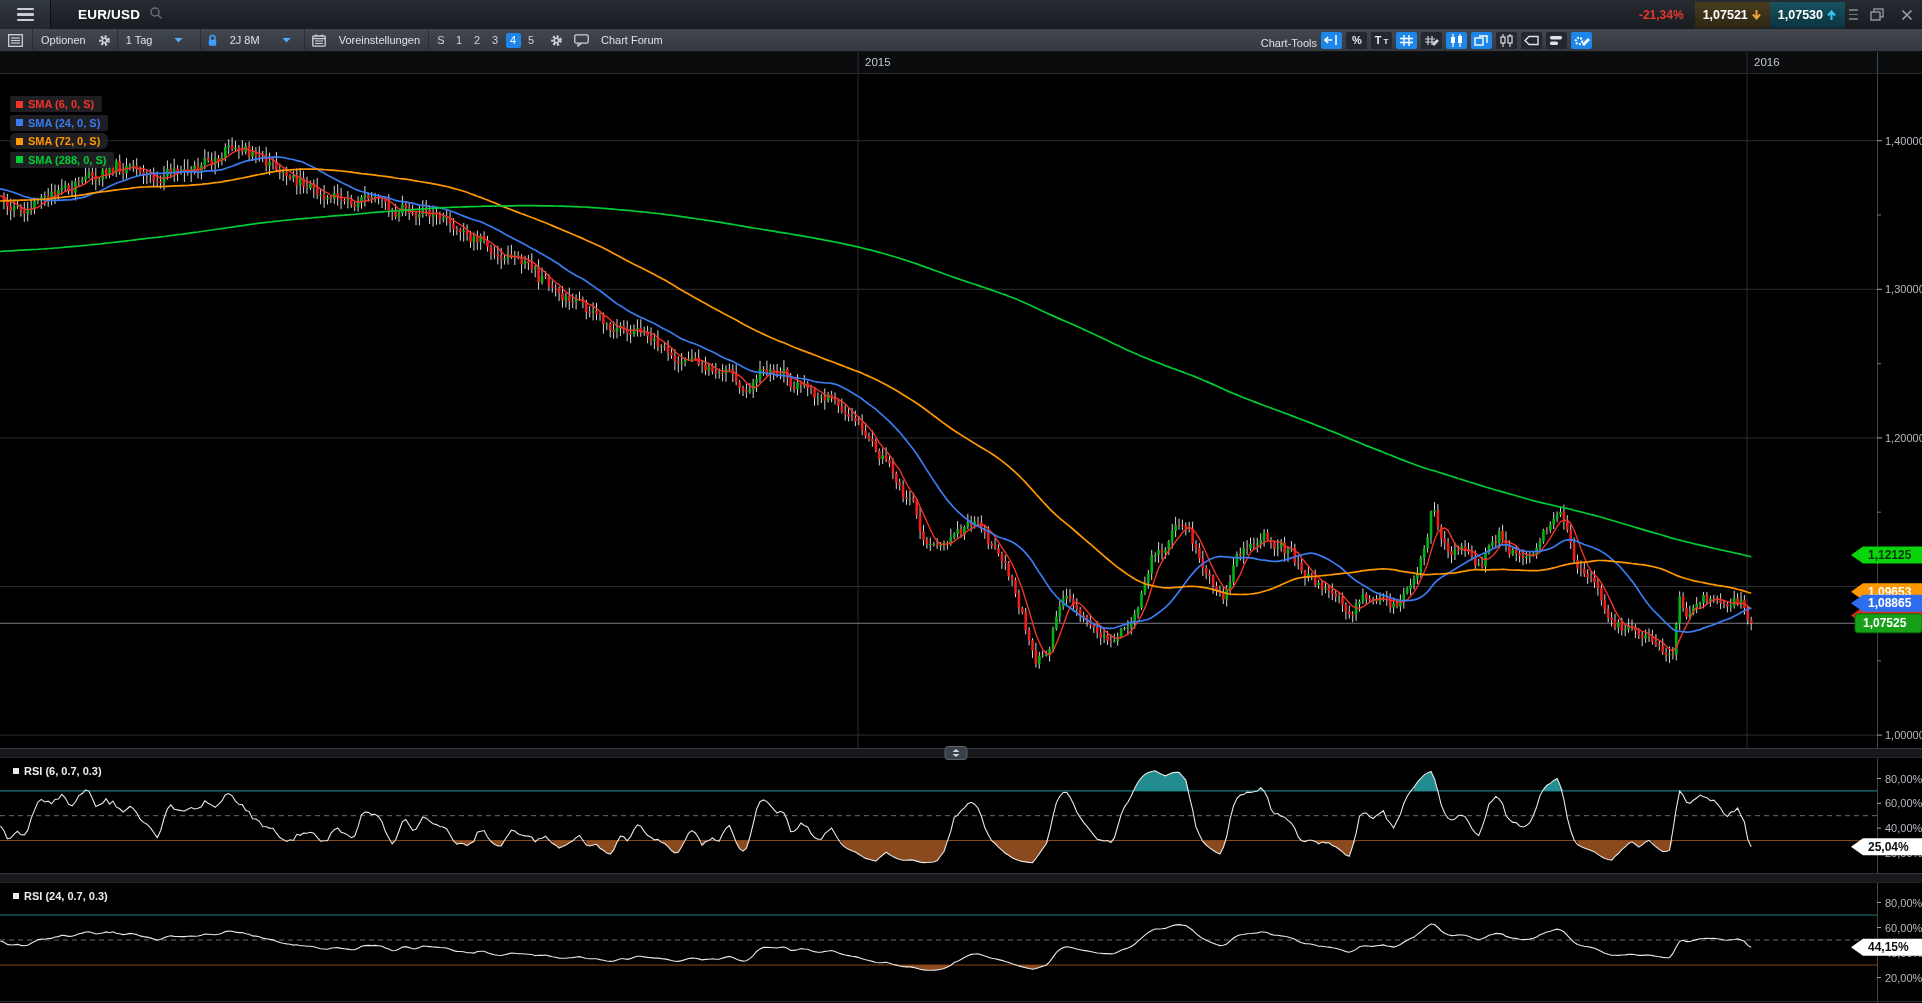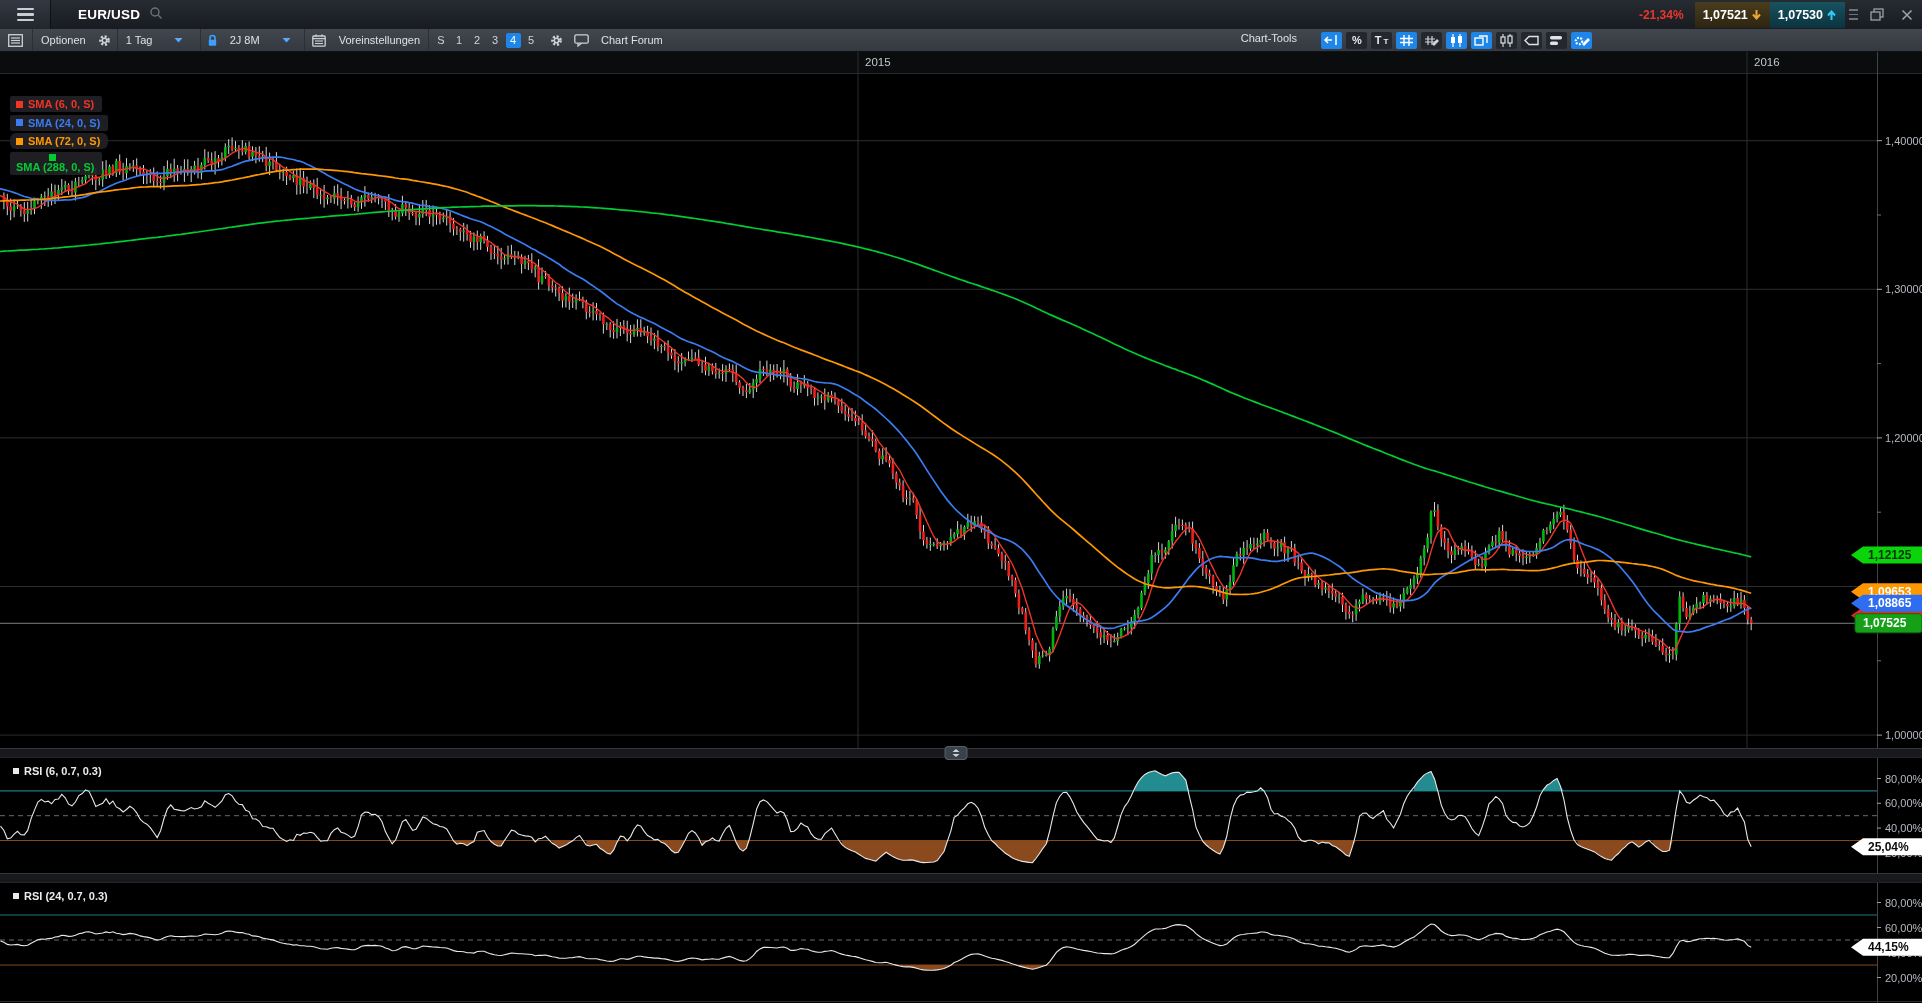--- a/index.html
+++ b/index.html
@@ -17,21 +17,21 @@
   .pricebox svg{margin-left:3px;}
   .grip{display:flex;flex-direction:column;justify-content:center;height:29px;padding:0 4px;}
   .grip i{display:block;width:9px;height:1.6px;background:#6d737b;margin:1.4px 0;}
   .winbtn{width:30px;height:29px;display:flex;align-items:center;justify-content:center;cursor:pointer;}
   .toolbar{position:absolute;left:0;top:29px;width:1922px;height:22px;background:linear-gradient(#42474f,#34383f);border-bottom:1px solid #101216;display:flex;align-items:center;z-index:6;font-size:11px;color:#dde1e6;}
   .t-item{display:flex;align-items:center;height:22px;padding:12px 7px;cursor:pointer;white-space:nowrap;}
   .t-sep{width:1px;height:22px;background:#2b2f35;margin:0 1px;}
   .t-caret{margin-left:22px;}
   .lay-btn{width:15px;height:15px;display:flex;align-items:center;justify-content:center;margin:0 1.5px;color:#cfd4da;border-radius:2px;cursor:pointer;font-size:11px;}
   .lay-btn.active{background:#1d86e8;color:#fff;}
-  .tools{margin-left:auto;display:flex;align-items:flex-start;margin-right:330px;gap:20px;}
+  .tools{margin-left:auto;display:flex;align-items:flex-end;margin-right:330px;}
   .tool-ico{width:21px;height:17px;border-radius:2px;display:flex;align-items:center;justify-content:center;margin-left:4px;background:#24282e;cursor:pointer;}
   .tool-ico.active{background:#1d86e8;}
   .legend{position:absolute;left:10px;top:96px;z-index:4;}
   .pill{display:inline-flex;align-items:center;background:rgba(34,34,38,.92);border-radius:2px;padding:2px 8px 2px 6px;margin-bottom:2.5px;font-size:11px;font-weight:bold;clear:both;float:left;}
   .pill .sq{width:7px;height:7px;margin-right:5px;}
   .legend .brk{clear:both;display:block;height:0;}
   .rsi-label{position:absolute;z-index:4;font-size:11px;font-weight:bold;color:#e9ebee;display:flex;align-items:center;}
   .rsi-label .sq{width:6px;height:6px;background:#e9ebee;margin-right:5px;}
   svg text{font-family:"Liberation Sans",sans-serif;}
 </style>
@@ -367,21 +367,21 @@
       <div class="pill" style="color: rgb(58, 123, 240); justify-content: flex-end;">
         <span class="sq" style="background:#3a7bf0"></span>
         <span>SMA (24, 0, S)</span>
       </div>
       <span class="brk"></span>
       <div class="pill" style="color: rgb(255, 152, 0); border-radius: 6px;">
         <span class="sq" style="background:#ff9800"></span>
         <span>SMA (72, 0, S)</span>
       </div>
       <span class="brk"></span>
-      <div class="pill" style="color: rgb(0, 204, 51); flex-direction: column;">
+      <div class="pill" style="color: rgb(0, 204, 51);">
         <span class="sq" style="background:#00cc33"></span>
         <span>SMA (288, 0, S)</span>
       </div>
       <span class="brk"></span>
     </div>
   <div class="rsi-label" id="rsi1-label" style="left:13px;top:765px;">
       <span class="sq"></span>
       <span>RSI (6, 0.7, 0.3)</span>
     </div>
   <div class="rsi-label" id="rsi2-label" style="left:13px;top:890px;">

